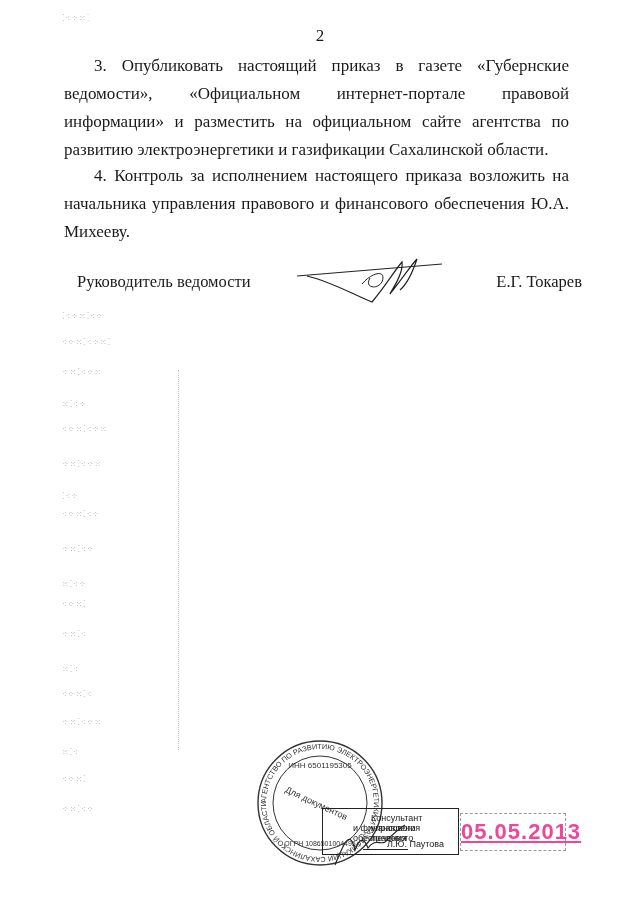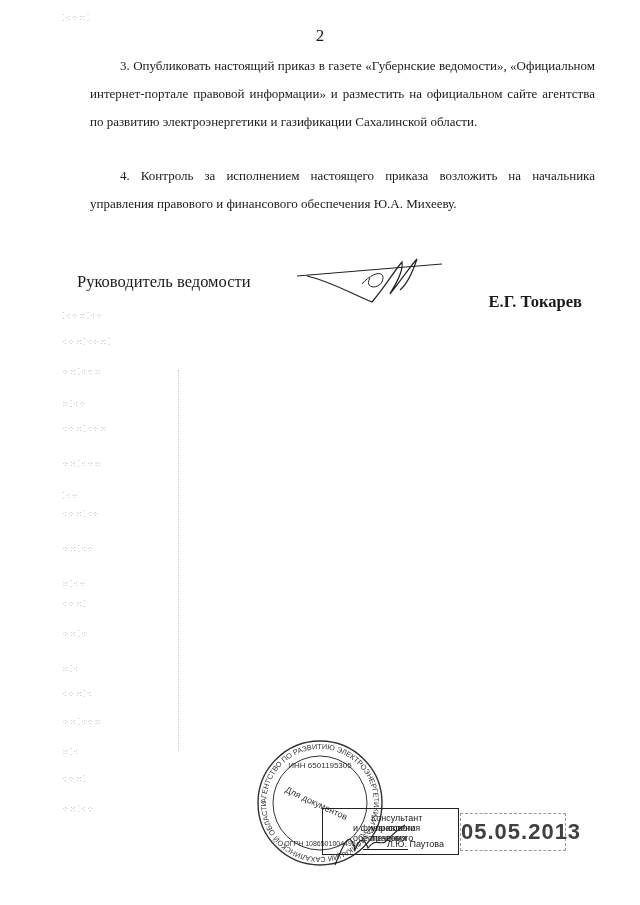--- a/index.html
+++ b/index.html
@@ -1,38 +1,38 @@
 <!DOCTYPE html>
 <html><head>
 <meta charset="utf-8">
 <style>
   html, body { margin: 0; padding: 0; background: #ffffff; }
   body { width: 640px; height: 905px; position: relative; overflow: hidden;
          font-family: "Liberation Serif", "DejaVu Serif", serif; color: #1a1a1a; }
   .page-num { position: absolute; top: 26px; left: 0; width: 640px; text-align: center; font-size: 17px; }
-  .para { position: absolute; left: 90px; width: 505px; font-size: 13px; line-height: 28px; text-align: justify; }
+  .para { position: absolute; left: 64px; width: 505px; font-size: 17px; line-height: 28px; text-align: justify; }
   .p1 { top: 52px; }
   .p2 { top: 162px; }
   .indent { display: inline-block; width: 30px; }
   .sig-row { position: absolute; top: 272px; left: 77px; width: 505px; font-size: 16.5px; }
   .sig-title { position: absolute; left: 0; top: 0; }
-  .sig-name { position: absolute; right: 0; top: 20px; font-weight: bold; }
+  .sig-name { position: absolute; right: 0; top: 0; }
   .signature { position: absolute; left: 215px; top: -18px; }
   .ghost { position: absolute; left: 62px; color: #b8b8b8; font-size: 8px; letter-spacing: 1px; font-family: "DejaVu Sans", sans-serif; }
   .ghost-line { position: absolute; left: 178px; width: 0; border-left: 1px dotted #c8c8c8; }
   .stamp-wrap { position: absolute; left: 255px; top: 738px; }
   .rect-stamp { position: absolute; left: 322px; top: 808px; width: 135px; height: 45px; border: 1.5px solid #222;
                 font-family: "Liberation Sans", sans-serif; font-size: 9px; background: transparent; }
   .rect-stamp .l1 { position: absolute; left: 48px; top: 4px; }
   .rect-stamp .l2 { position: absolute; left: 30px; top: 14px; }
   .rect-stamp .l3 { position: absolute; right: 14px; top: 30px; }
   .rect-stamp .underline { position: absolute; left: 40px; right: 50px; top: 40px; border-top: 1px solid #222; }
   .date-stamp { position: absolute; left: 460px; top: 813px; width: 104px; height: 36px; border: 1px dashed #9a9a9a;
-                font-family: "Liberation Sans", sans-serif; font-size: 22px; font-weight: bold; color: #404040;
-                text-align: center; line-height: 36px; letter-spacing: 1px; }
+                font-family: "Liberation Sans", sans-serif; font-size: 22px; font-weight: bold; color: #ec4899;
+                text-align: center; line-height: 36px; letter-spacing: 1px; text-decoration: underline; }
 </style>
 </head>
 <body>
 
 <div class="page-num">2</div>
 
 <div class="para p1">
   <span class="indent"></span><span>3.</span>
   <span>Опубликовать настоящий приказ в газете «Губернские ведомости», «Официальном интернет-портале правовой информации» и разместить на официальном сайте агентства по развитию электроэнергетики и газификации Сахалинской области.</span>
 </div>

